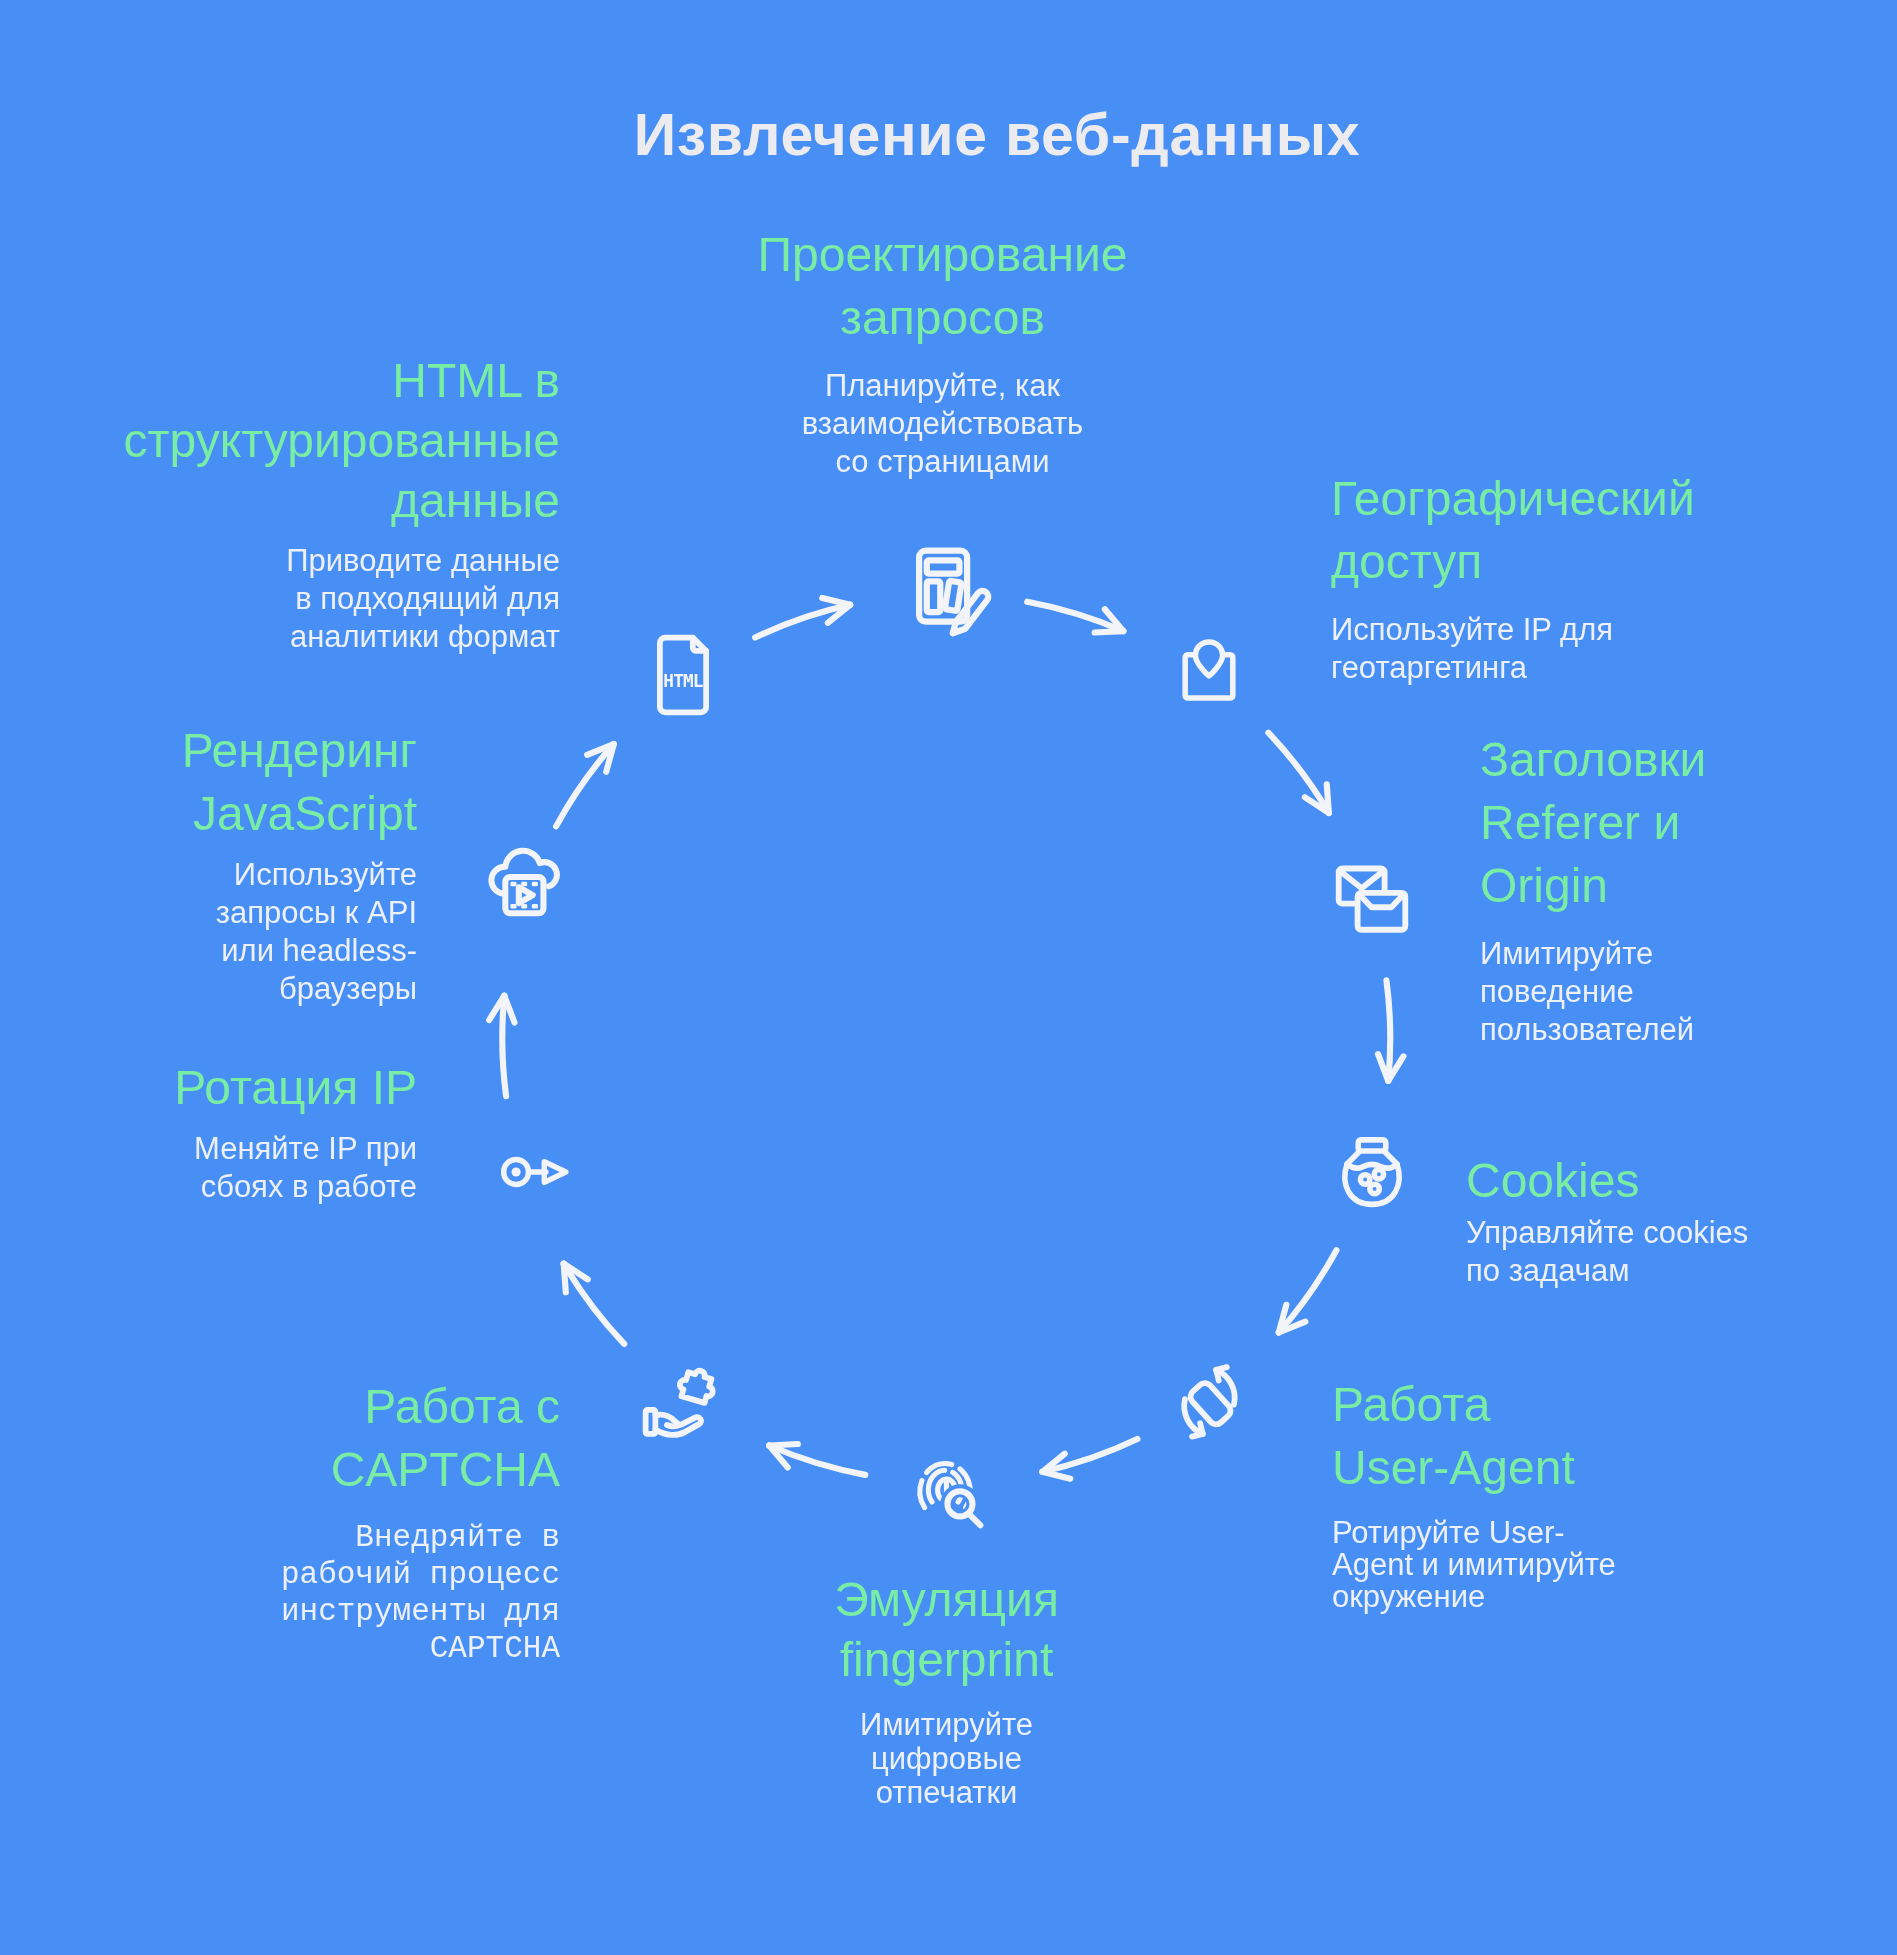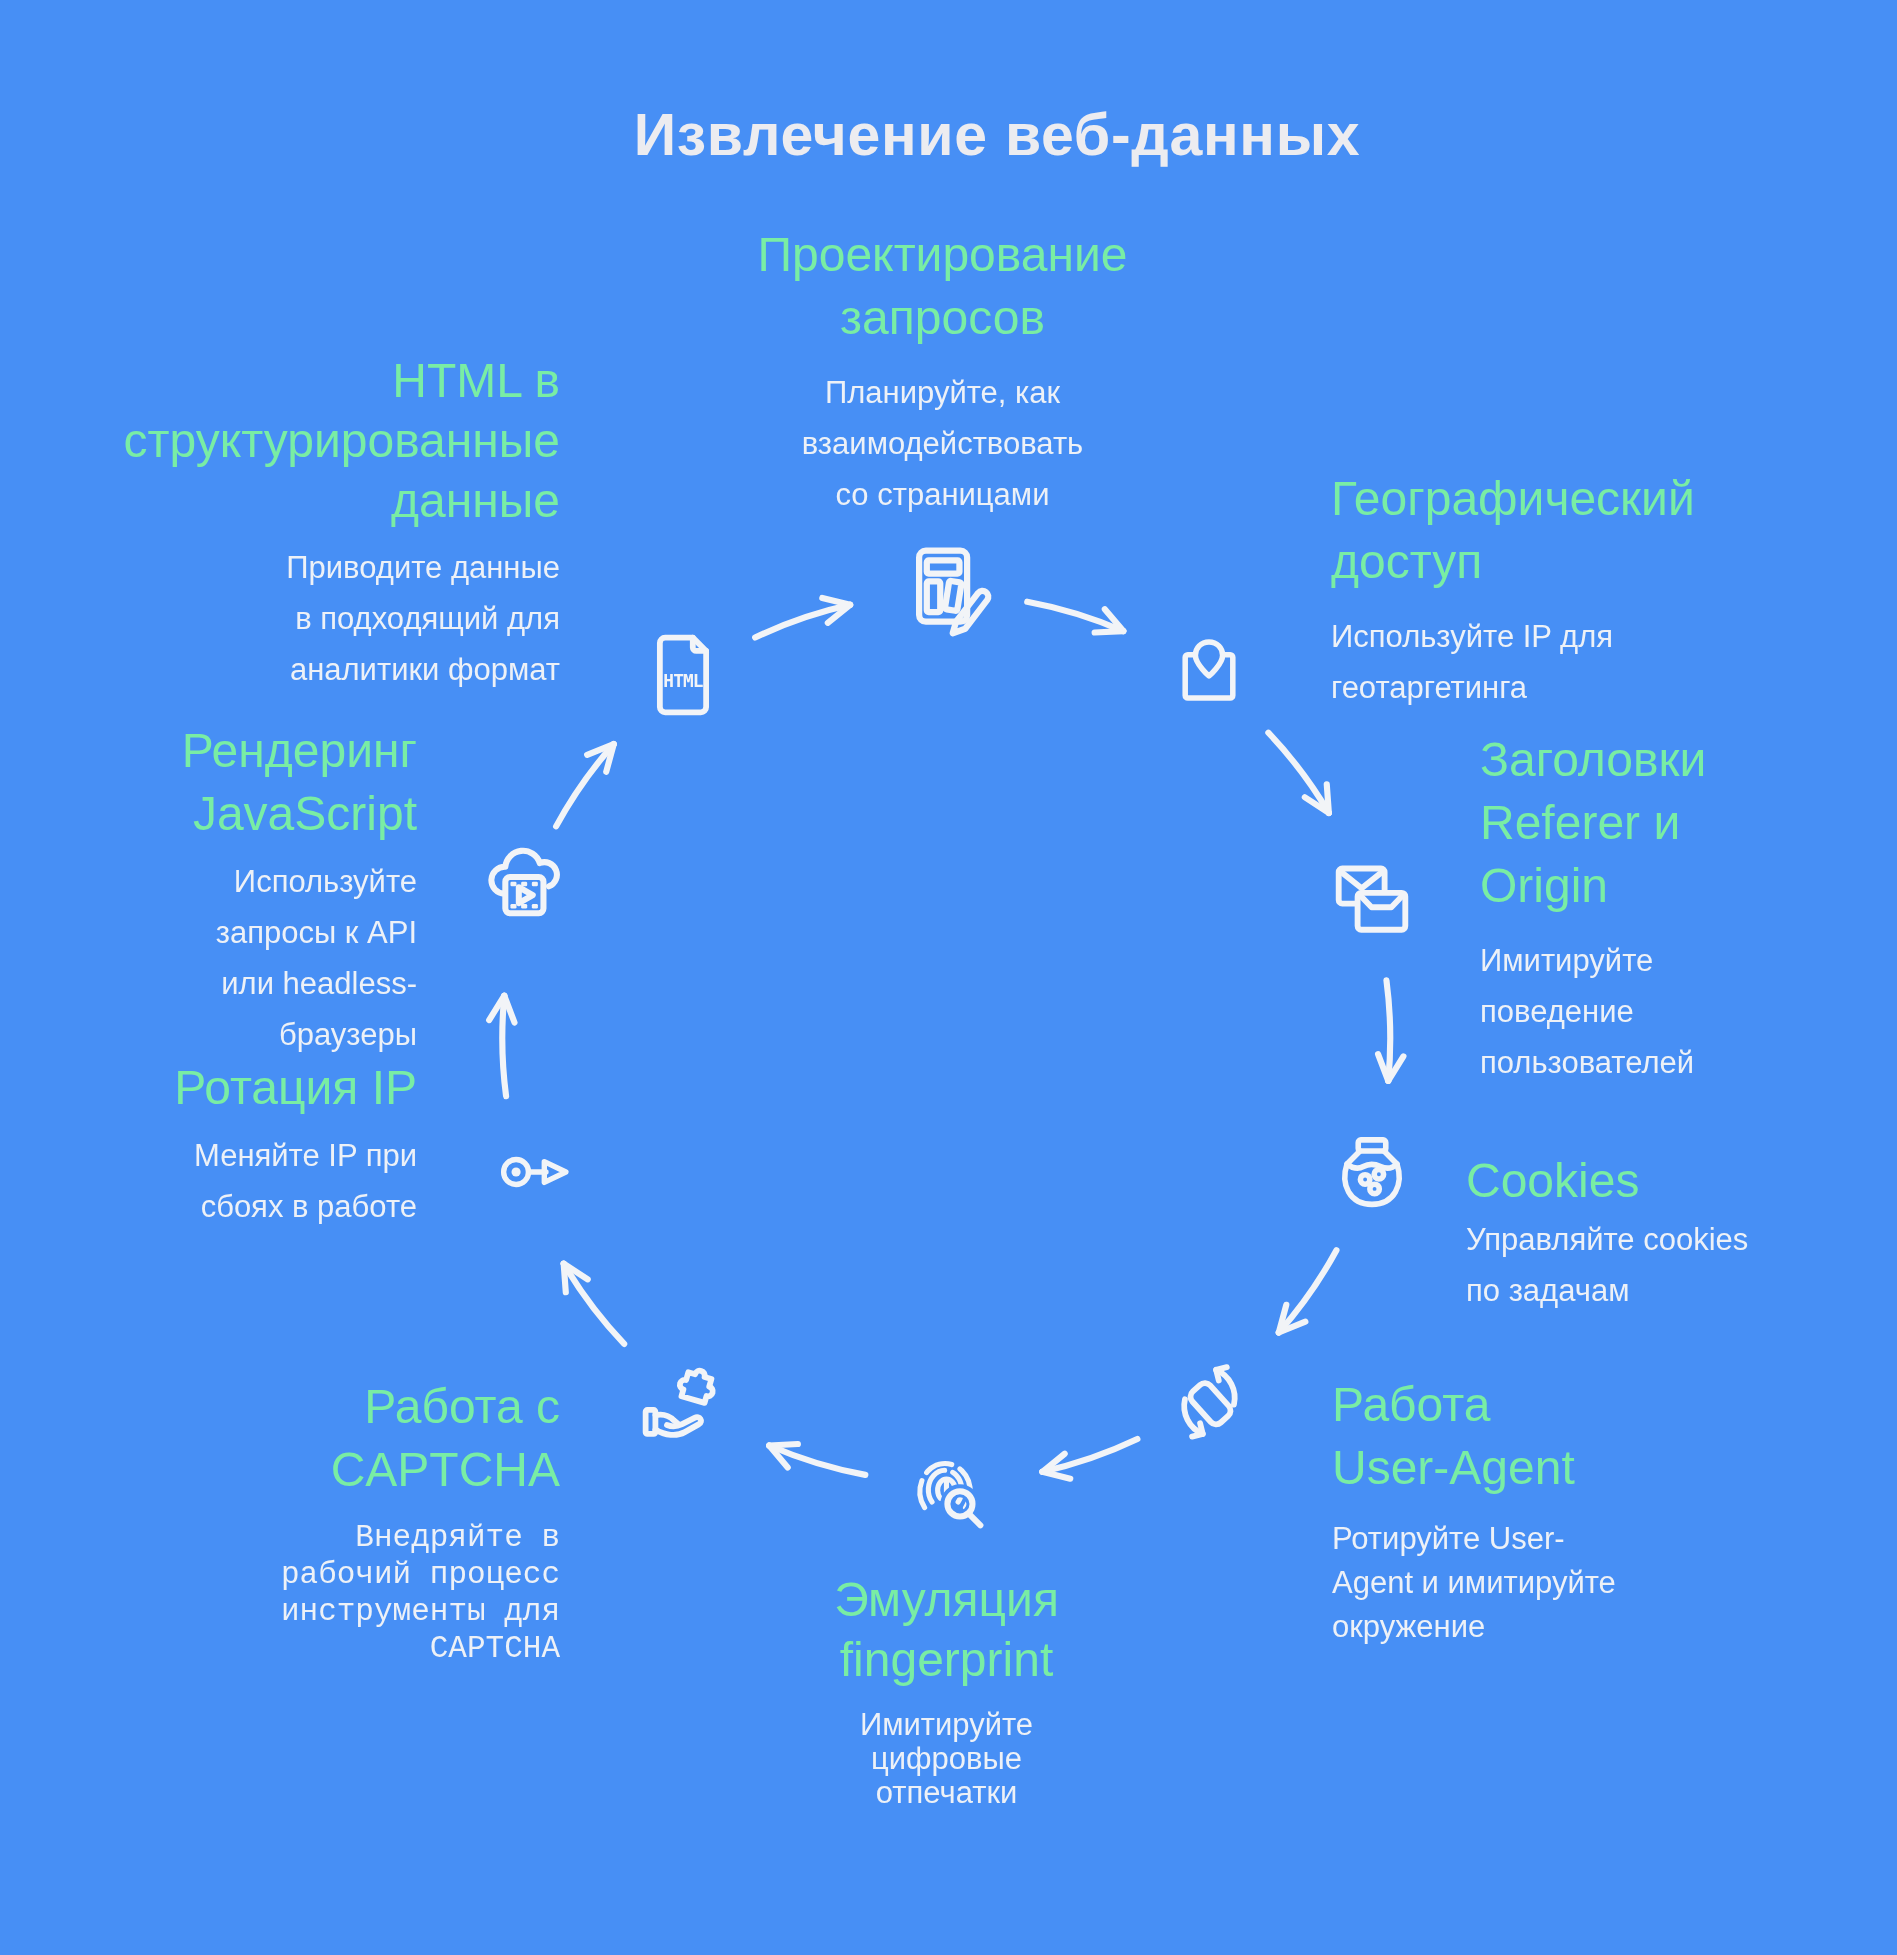--- a/index.html
+++ b/index.html
@@ -11,30 +11,30 @@
   .page-title{
     position:absolute;left:0;top:101px;width:1898px;text-align:center;
     font-size:59px;font-weight:700;color:#ececf0;letter-spacing:0.7px;padding-left:48px;
   }
   .step{position:absolute;}
   .heading{
     font-size:48px;line-height:63px;font-weight:400;color:#79eda4;
     white-space:pre-line;
   }
   .desc{
-    font-size:31px;line-height:51px;font-weight:400;color:#edf1f7;
+    font-size:31px;line-height:38px;font-weight:400;color:#edf1f7;
     white-space:pre-line;margin-top:18px;
   }
   .step-0{left:601px;top:223px;width:683px;text-align:center;}
   .step-1{left:1331px;top:467px;width:492px;text-align:left;}
   .step-2{left:1480px;top:728px;width:383px;text-align:left;}
   .step-3{left:1466px;top:1149px;width:424px;text-align:left;}
   .step-3 .desc{margin-top:2px;}
   .step-4{left:1332px;top:1373px;width:437px;text-align:left;}
-  .step-4 .desc{line-height:44px;}
+  .step-4 .desc{line-height:32px;}
   .step-5{left:673px;top:1570px;width:547px;text-align:center;}
   .step-5 .heading{line-height:60px;}
   .step-5 .desc{line-height:34px;}
   .step-6{left:150px;top:1375px;width:410px;text-align:right;}
   .step-6 .desc{line-height:37px;font-family:Liberation Mono, monospace;}
   .step-7{left:75px;top:1056px;width:342px;text-align:right;}
   .step-7 .desc{margin-top:11px;}
   .step-8{left:75px;top:719px;width:342px;text-align:right;}
   .step-8 .desc{margin-top:11px;}
   .step-9{left:41px;top:351px;width:519px;text-align:right;}

